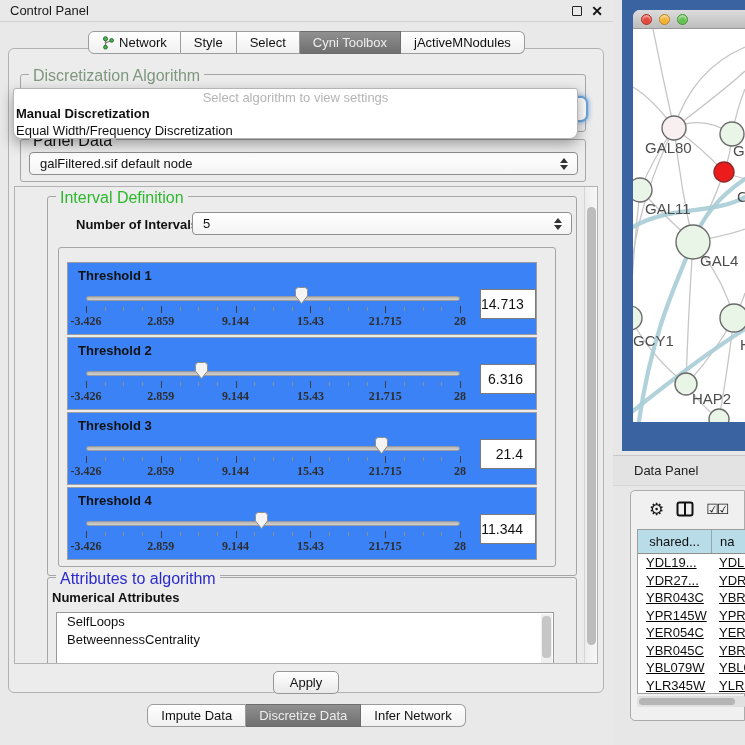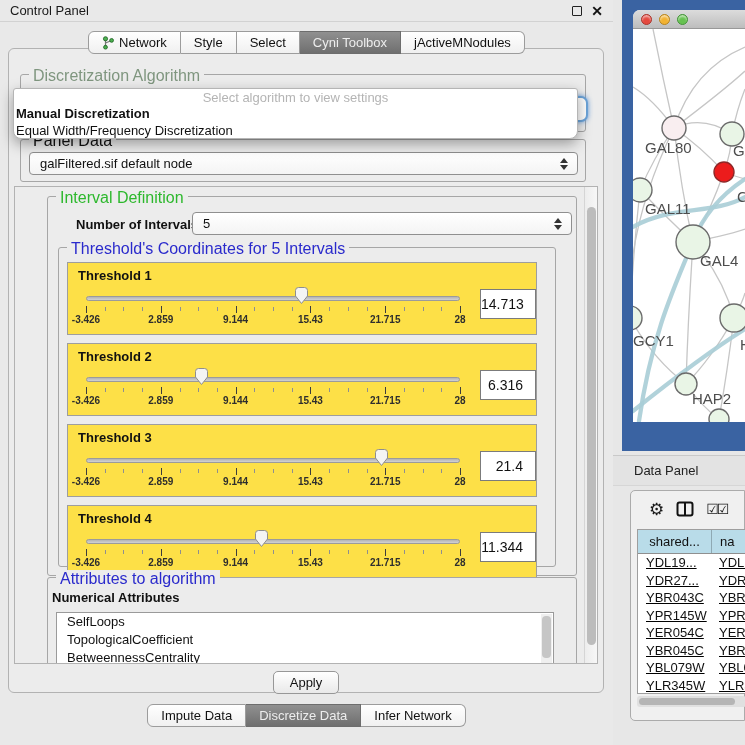--- a/index.html
+++ b/index.html
@@ -62,33 +62,33 @@
     background:#ececec;overflow:hidden;}
   .vsb-track{position:absolute;left:569px;top:0;width:14px;height:478px;background:linear-gradient(to right,#ededed,#f8f8f8);border-left:1px solid #d5d5d5;}
   .vsb-thumb{position:absolute;left:2px;top:20px;width:9px;height:438px;background:#bcbcbc;border-radius:5px;}
 
   .interval-group{left:32px;top:9px;width:530px;height:380px;}
   .noi-label{position:absolute;left:28px;top:20px;font-size:13px;font-weight:bold;color:#111;}
   .noi-combo{left:144px;top:15px;width:380px;height:23px;}
   .thresholds-group{left:10px;top:50px;width:498px;height:320px;}
   #thresholds{position:absolute;left:8px;top:14px;width:470px;}
 
-  .th-panel{position:relative;border:1px solid #9e9e9e;background:#fde047;height:73px;margin-bottom:8px;}
+  .th-panel{position:relative;border:1px solid #9e9e9e;background:#3b82f6;height:73px;margin-bottom:2px;}
   .th-label{padding:5px 0 0 10px;font-size:13px;font-weight:bold;color:#111;height:17px;}
   .th-row{display:flex;align-items:flex-start;padding-left:18px;}
   .sl{position:relative;flex:1;height:48px;margin-right:20px;}
   .track{position:absolute;left:0;right:0;top:16px;height:5px;border:1px solid #9b9b9b;border-radius:3px;
     background:linear-gradient(#b4b4b4,#d2d2d2);}
   .thumb{position:absolute;top:6px;width:15px;height:19px;z-index:2;}
   .ticks{position:absolute;left:0;right:0;top:26px;height:8px;}
   .ticks span{position:absolute;width:1px;background:#6a6a6a;}
   .ticks span.major{height:7px;background:#3d3d3d;}
   .ticks span.minor{height:4px;top:1px;background:#8f8f8f;}
   .ticklabels{position:absolute;left:0;right:0;top:34px;height:12px;}
-  .ticklabels span{position:absolute;transform:translateX(-50%);font-size:10px;font-weight:bold;color:#2e2e2e;white-space:nowrap;}
+  .ticklabels span{position:absolute;transform:translateX(-50%);font-size:12px;font-weight:bold;color:#2e2e2e;white-space:nowrap;font-family:Liberation Serif, serif;}
   .value-box{width:56px;height:30px;margin-top:9px;background:#fff;border:1px solid #7b7b7b;
     font-size:14px;color:#111;text-align:right;padding-right:12px;line-height:28px;}
 
   .attributes-group{left:32px;top:390px;width:530px;height:150px;}
   .num-label{position:absolute;left:4px;top:12px;font-size:13px;font-weight:bold;color:#111;}
   .attr-list{position:absolute;left:8px;top:34px;width:498px;height:110px;background:#fff;border:1px solid #9a9a9a;overflow:hidden;}
   .attr-item{font-size:13px;line-height:18px;padding-left:10px;color:#111;white-space:nowrap;}
   .list-track{position:absolute;right:1px;top:1px;bottom:1px;width:11px;background:#efefef;}
   .list-thumb{position:absolute;right:2px;top:3px;width:9px;height:42px;background:#c6c6c6;border-radius:4px;}
 
@@ -179,21 +179,20 @@
         <span class="g-title g-green">Interval Definition</span>
         <span class="noi-label">Number of Intervals</span>
         <div class="combo noi-combo">
           <span class="txt">5</span>
           <span class="spin">
               <i class="up"></i>
               <i class="dn"></i>
             </span>
         </div>
         <div class="groupbox thresholds-group">
-          <span class="g-title g-blue">Threshold's Coordinates for 5 Intervals</span>
           <div id="thresholds">
               <div class="th-panel">
                 <div class="th-label">Threshold 1</div>
                 <div class="th-row">
                   <div class="sl">
                     <div class="track"></div>
                     <div class="thumb" style="left: calc(57.72% - 7.5px);"><svg width="15" height="19" viewBox="0 0 15 19">
                         <path d="M1.5,4.5 Q1.5,1.5 4.5,1.5 L10.5,1.5 Q13.5,1.5 13.5,4.5 L13.5,10 L7.5,17.5 L1.5,10 Z" fill="#f4f4f4" stroke="#8e8e8e" stroke-width="1"></path>
                       </svg></div>
                     <div class="ticks">
@@ -362,21 +361,20 @@
               </div>
             </div>
         </div>
       </div>
 
       <div class="groupbox attributes-group">
         <span class="g-title g-blue">Attributes to algorithm</span>
         <span class="num-label">Numerical Attributes</span>
         <div class="attr-list" id="attr-list">
           <div class="attr-item">SelfLoops</div>
-            <div class="attr-item">TopologicalCoefficient</div>
             <div class="attr-item">BetweennessCentrality</div>
             <div class="list-track"></div>
           <div class="list-thumb"></div>
         </div>
       </div>
 
       <div class="vsb-track">
         <div class="vsb-thumb"></div>
       </div>
     </div>

